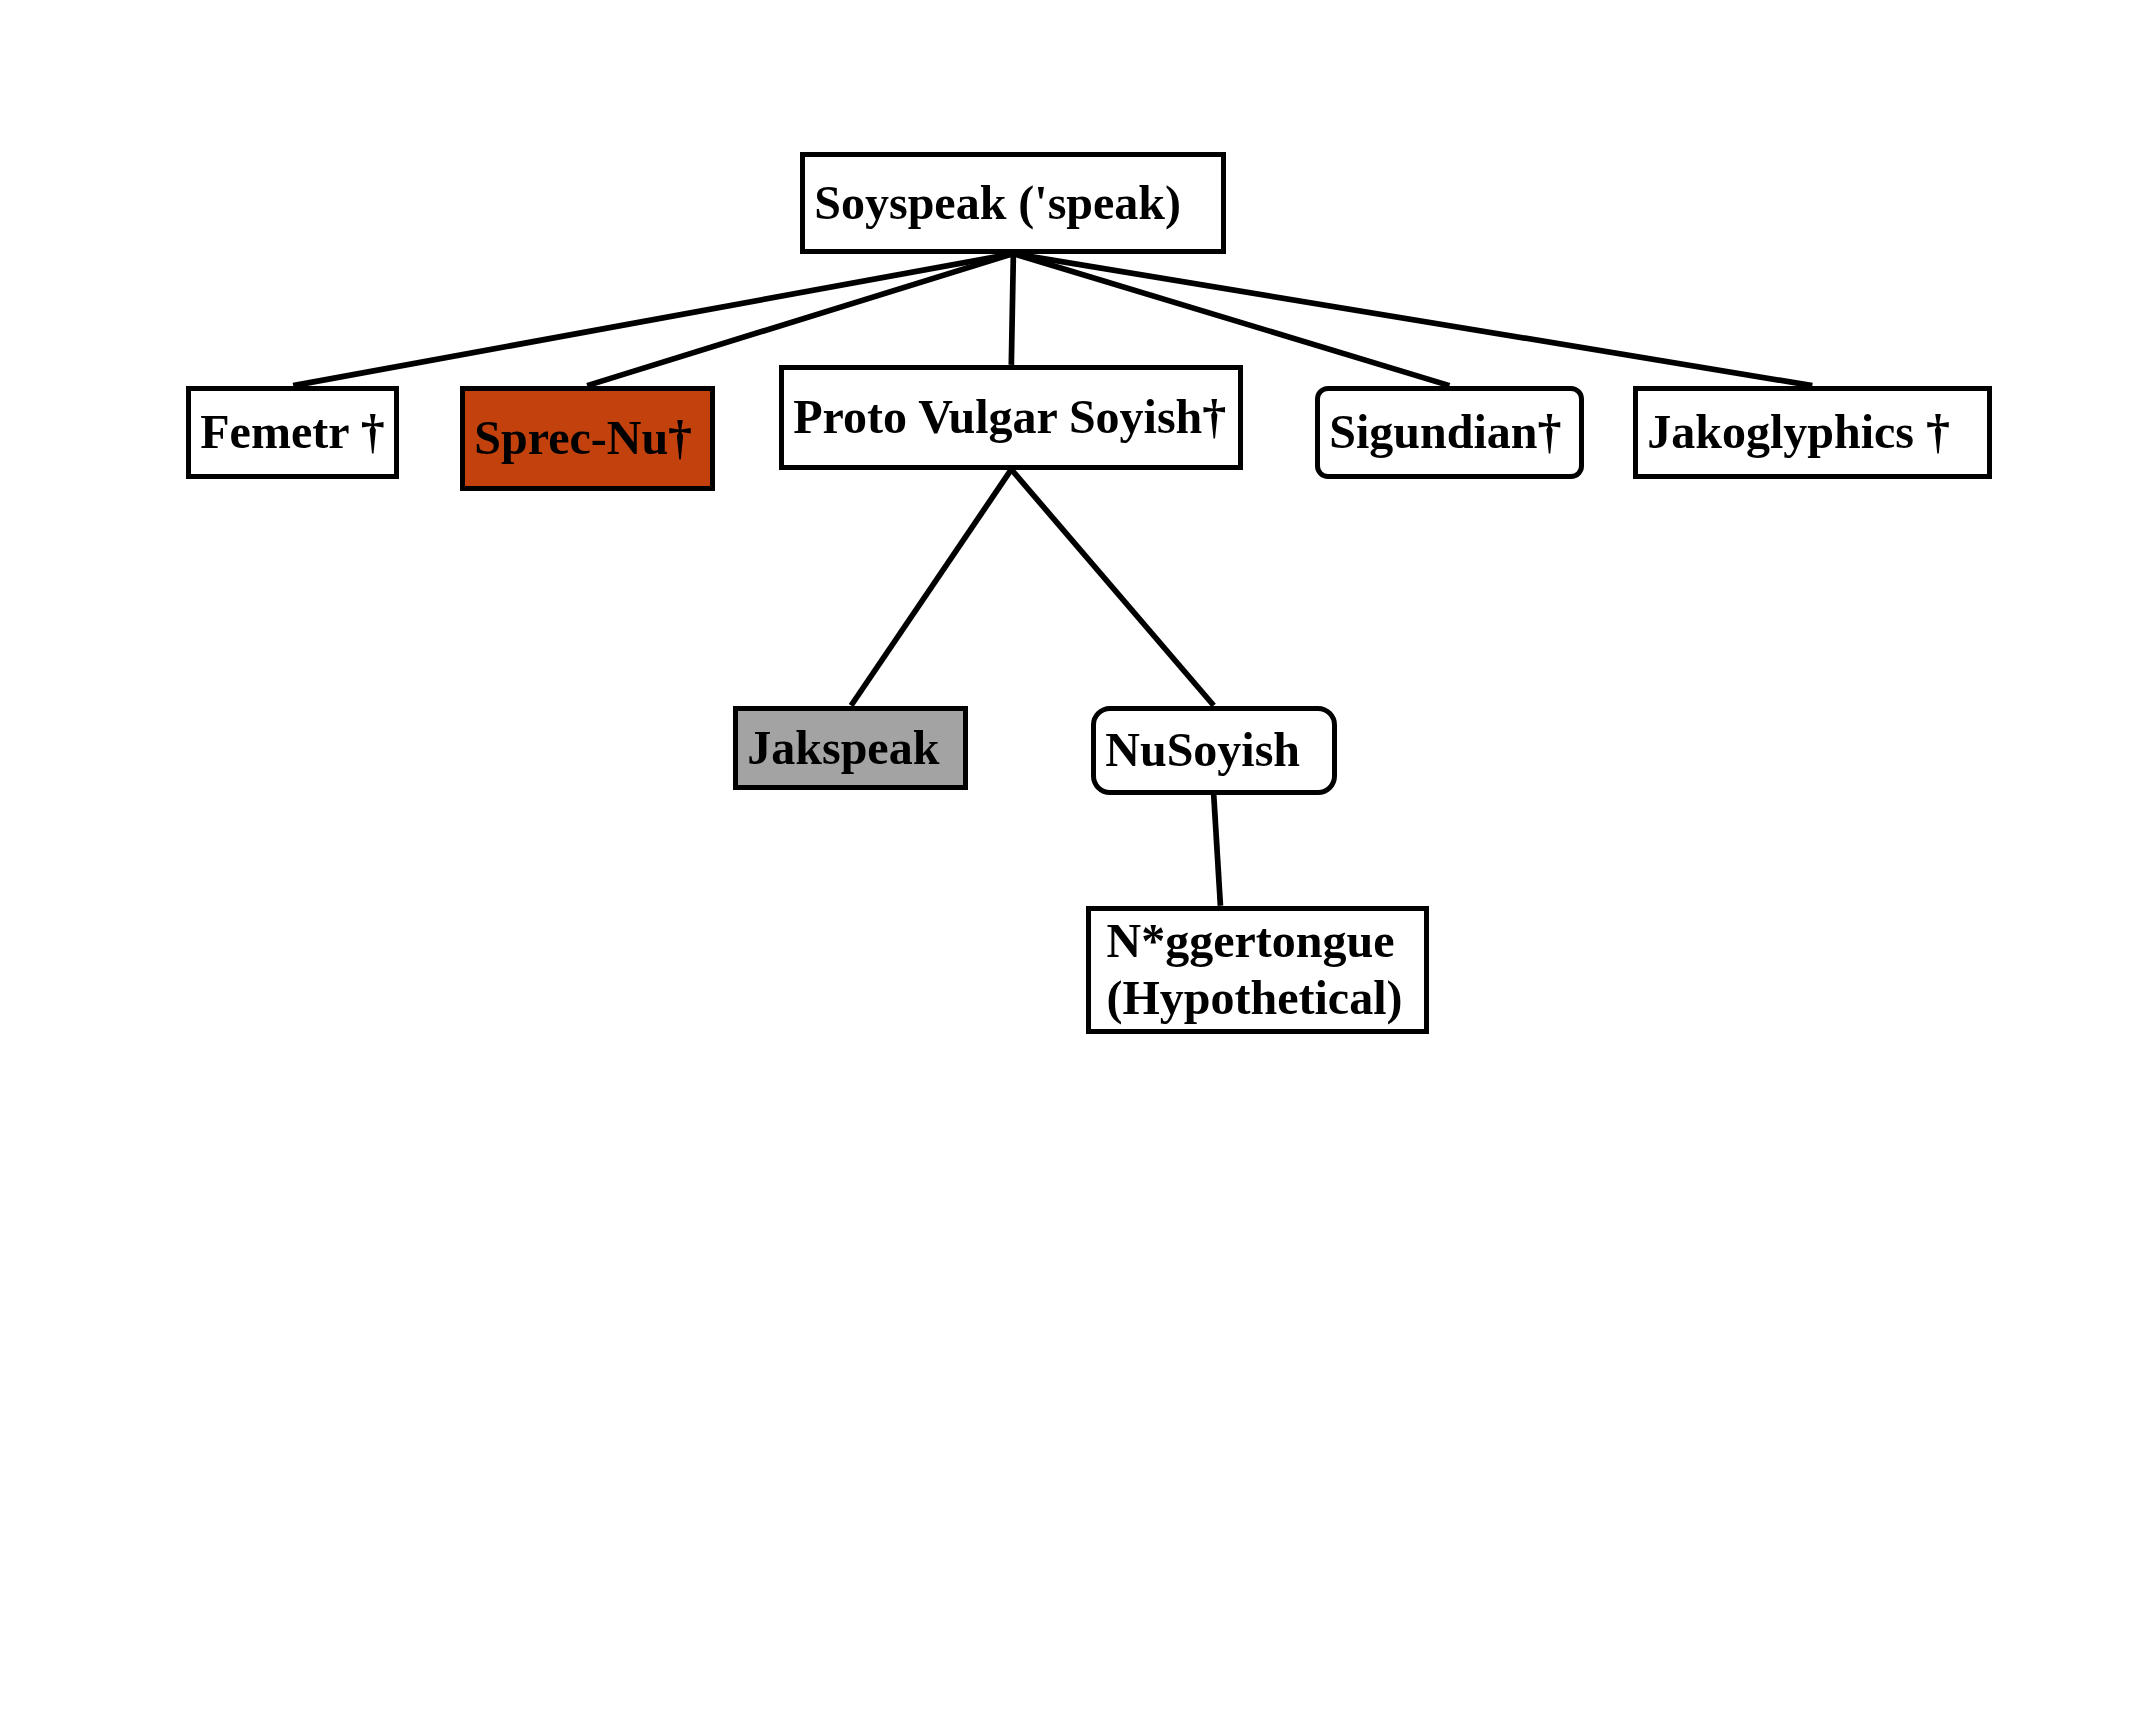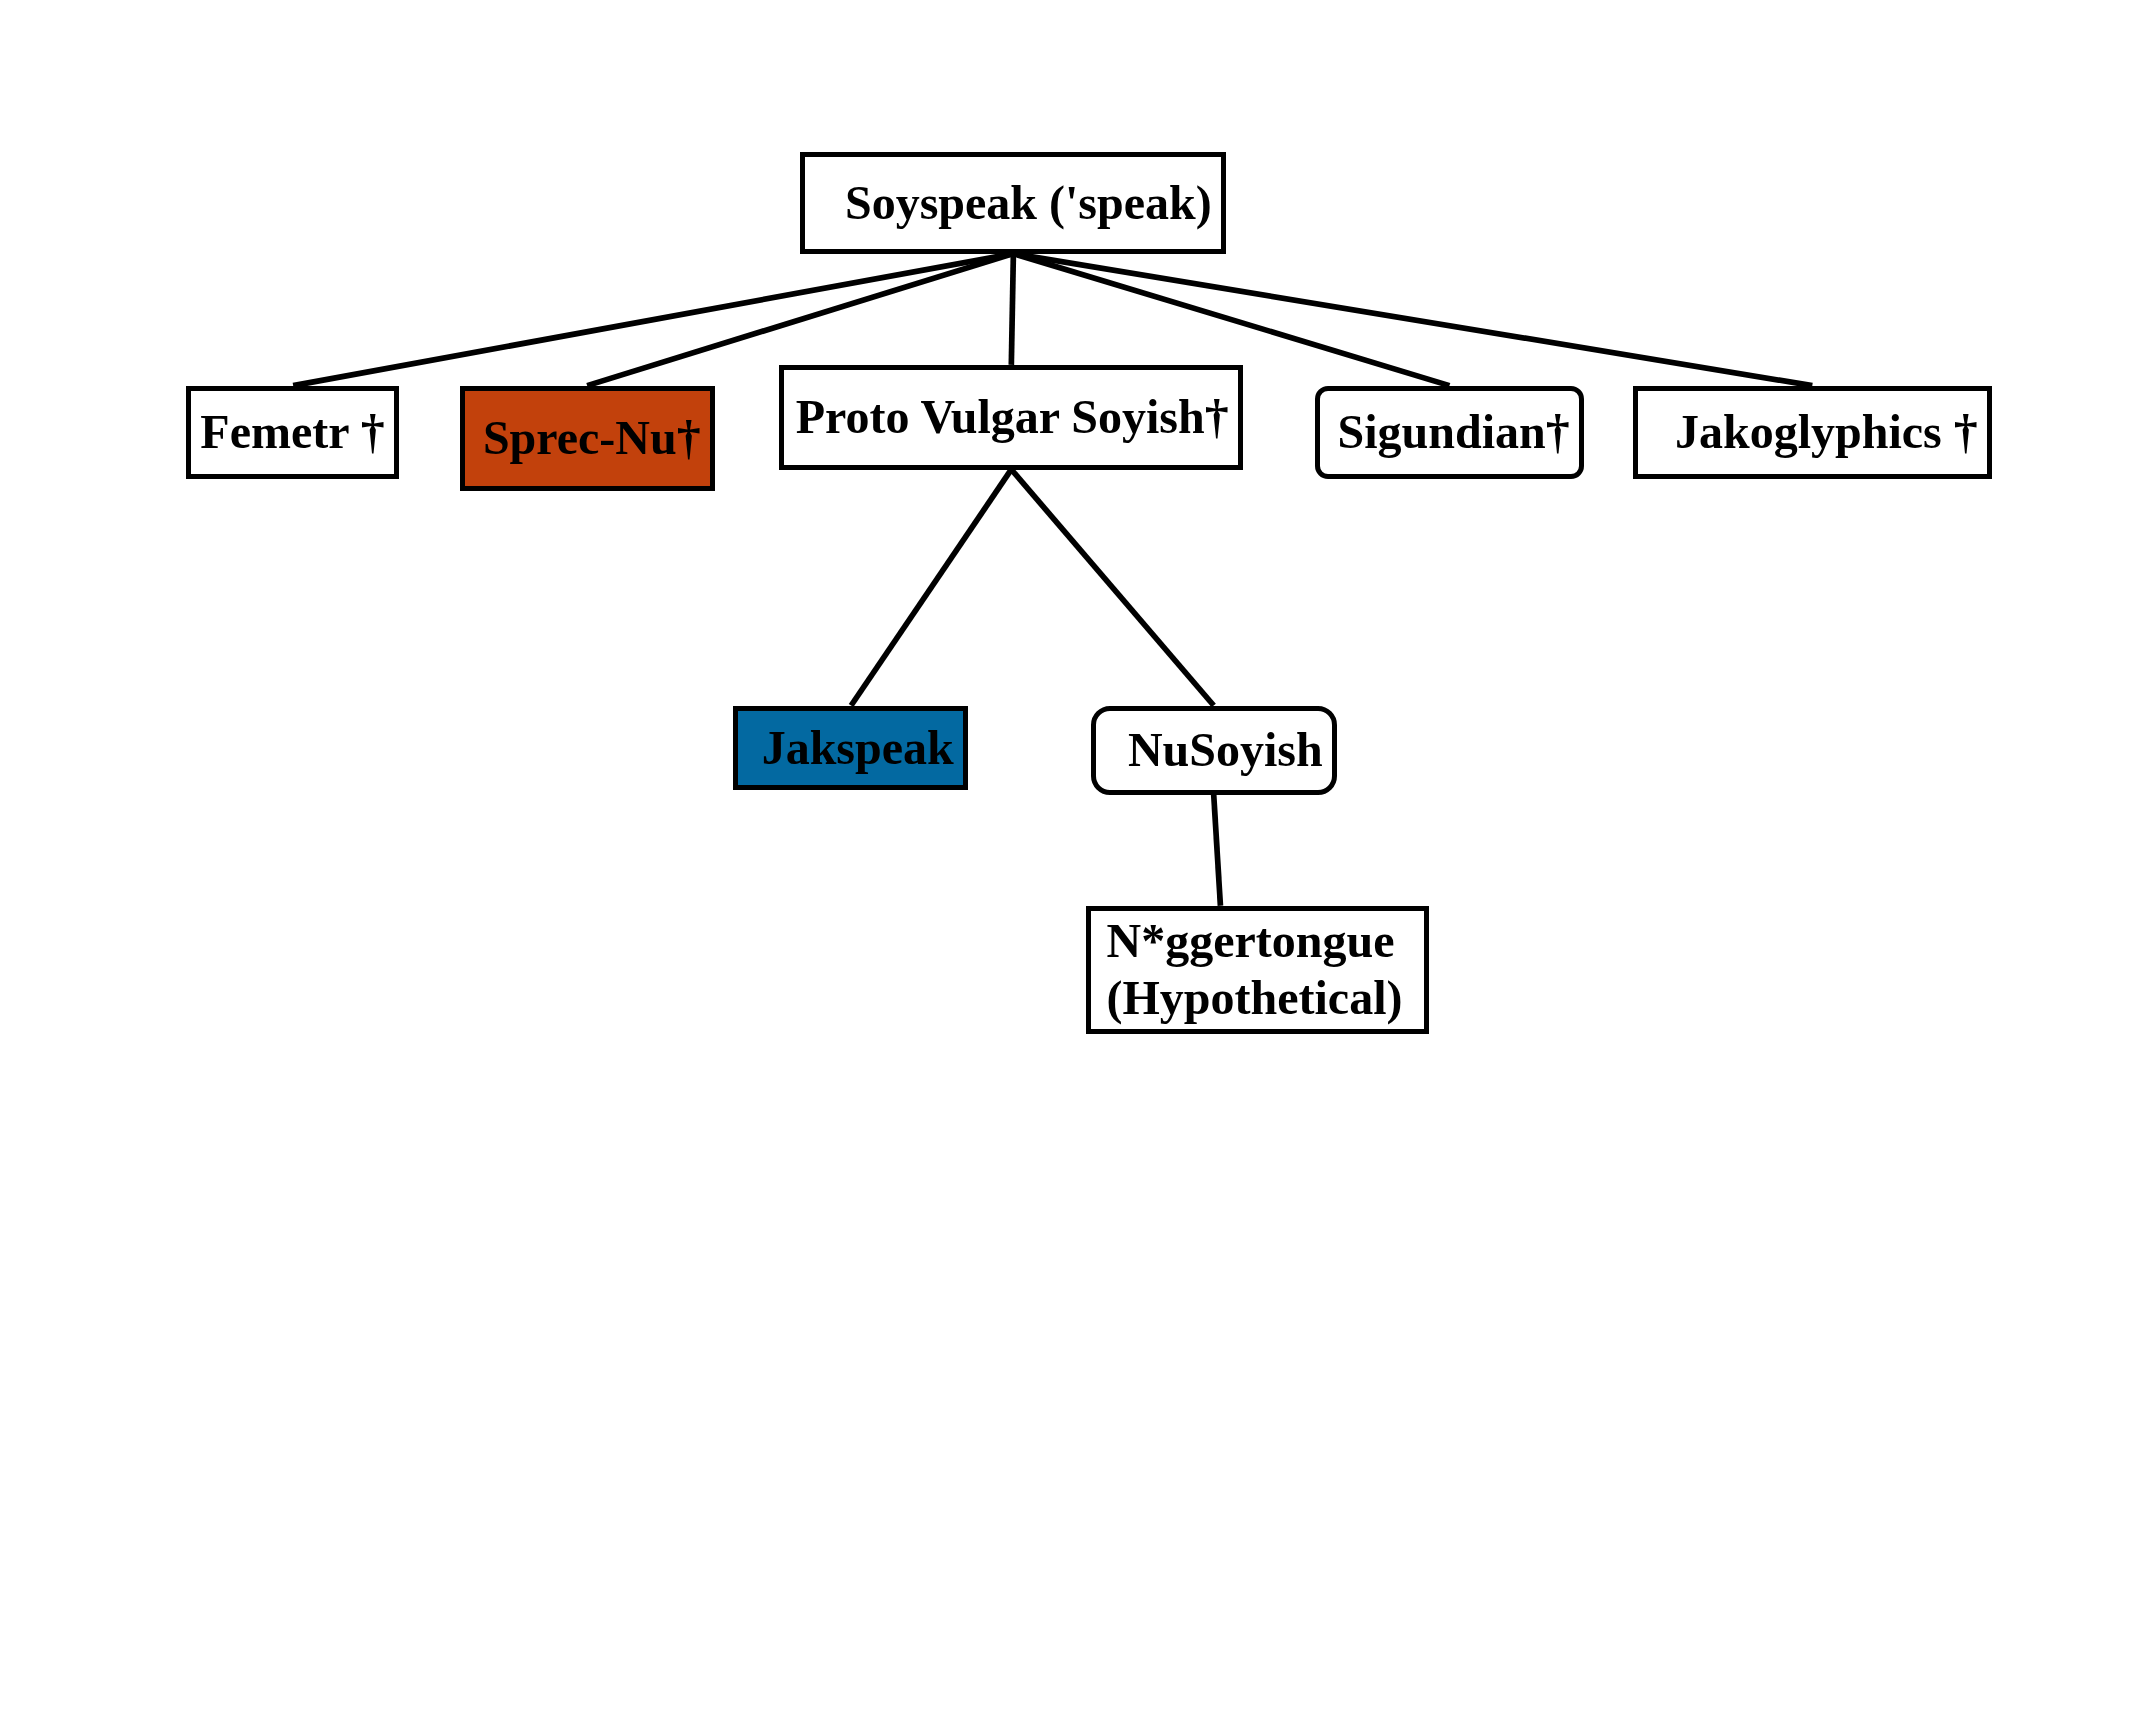--- a/index.html
+++ b/index.html
@@ -23,21 +23,21 @@
     height: 1721px;
     display: block;
   }
   .node {
     position: absolute;
     box-sizing: border-box;
     border: 5.7px solid #000000;
     background: #ffffff;
     display: flex;
     align-items: center;
-    justify-content: flex-end;
+    justify-content: flex-start;
     font-weight: bold;
     font-size: 48px;
     line-height: 1.18;
     color: #000000;
     white-space: pre-line;
     text-align: center;
     padding: 0 9.3px;
   }
   .node.align-left {
     justify-content: flex-start;
@@ -60,19 +60,19 @@
       <line x1="1953.5" y1="907" x2="2344.5" y2="1363" stroke="#000000" stroke-width="11"></line>
       <line x1="2344.5" y1="1535" x2="2357.5" y2="1750" stroke="#000000" stroke-width="11"></line>
     </svg>
   <div id="nodes">
       <div class="node" style="left: 800px; top: 152px; width: 426px; height: 102px; border-color: rgb(0, 0, 0); background: rgb(255, 255, 255);"><span>Soyspeak ('speak)</span></div>
       <div class="node" style="left: 186px; top: 386px; width: 213px; height: 93px; border-color: rgb(0, 0, 0); background: rgb(255, 255, 255);"><span>Femetr †</span></div>
       <div class="node" style="left: 460px; top: 386px; width: 255px; height: 105px; border-color: rgb(0, 0, 0); background: #c2410c;"><span>Sprec-Nu†</span></div>
       <div class="node" style="left: 779px; top: 365px; width: 464px; height: 105px; border-color: rgb(0, 0, 0); background: rgb(255, 255, 255);"><span>Proto Vulgar Soyish†</span></div>
       <div class="node" style="left: 1315px; top: 386px; width: 269px; height: 93px; border-color: rgb(0, 0, 0); background: rgb(255, 255, 255); border-radius: 13px;"><span>Sigundian†</span></div>
       <div class="node" style="left: 1633px; top: 386px; width: 359px; height: 93px; border-color: rgb(0, 0, 0); background: rgb(255, 255, 255);"><span>Jakoglyphics †</span></div>
-      <div class="node" style="left: 733px; top: 706px; width: 235px; height: 84px; border-color: rgb(0, 0, 0); background: #0369a1;"><span>Jakspeak</span></div>
+      <div class="node" style="left: 733px; top: 706px; width: 235px; height: 84px; border-color: rgb(0, 0, 0); background: #a3a3a3;"><span>Jakspeak</span></div>
       <div class="node" style="left: 1091px; top: 706px; width: 246px; height: 89px; border-color: rgb(0, 0, 0); background: rgb(255, 255, 255); border-radius: 19px;"><span>NuSoyish</span></div>
       <div class="node align-left" style="left: 1049px; top: 906px; width: 343px; height: 128px; border-color: rgb(0, 0, 0); background: rgb(255, 255, 255);"><span>N*ggertongue
 (Hypothetical)</span></div>
     </div>
 </div>
 
 
 </body></html>

